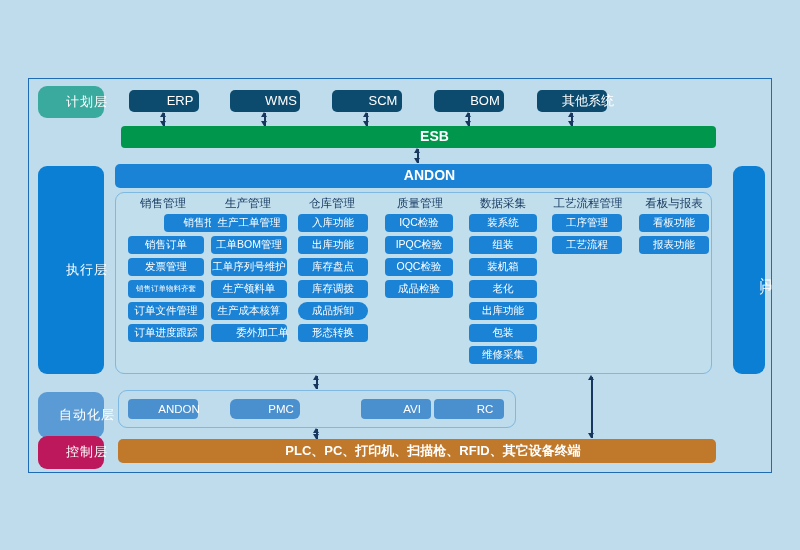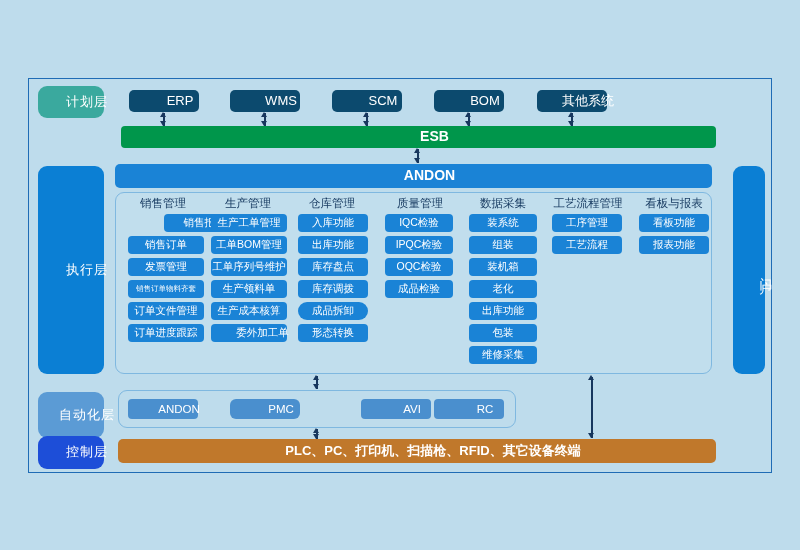--- a/index.html
+++ b/index.html
@@ -48,21 +48,21 @@
 
   
   .layer-label {
     font-size: 13px;
     letter-spacing: 1px;
     border-radius: 9px;
   }
   .layer-plan     { background: #3aa99e; }
   .layer-exec     { background: #0b7fd4; }
   .layer-auto     { background: #5b9bd5; }
-  .layer-control  { background: #1d4ed8; }
+  .layer-control  { background: #be185d; }
 
   
   .portal {
     background: #0b7fd4;
     border-radius: 9px;
     font-size: 13px;
     writing-mode: vertical-rl;
     letter-spacing: 5px;
     padding-top: 2px;
   }

